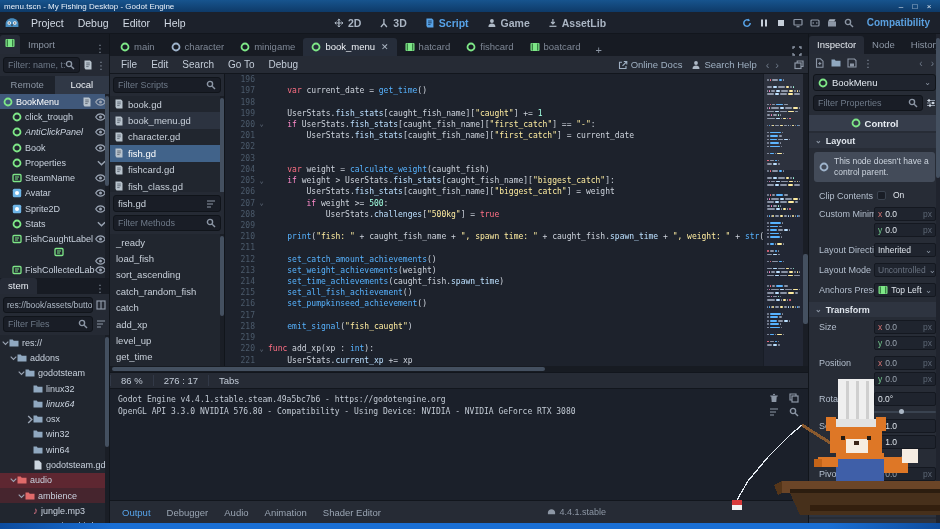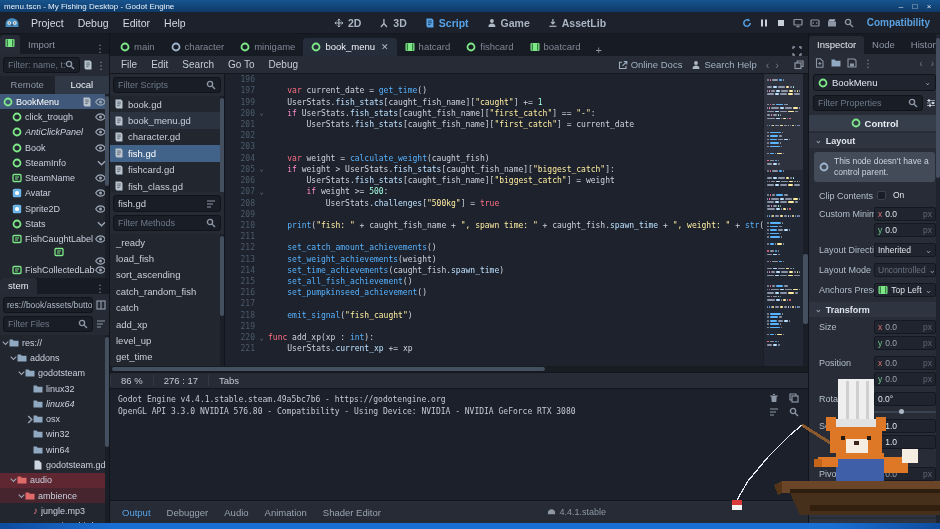--- a/index.html
+++ b/index.html
@@ -353,21 +353,21 @@
               </svg>
             </span>
           </span>
         </div>
         <div class="trow" style="padding-left: 12px;">
           <span class="icn">
             <svg width="10" height="10" viewBox="0 0 10 10">
               <circle cx="5" cy="5" r="3.5" fill="none" stroke="#7ee787" stroke-width="1.8"></circle>
             </svg>
           </span>
-          <span class="nm">SteamInfo</span>
+          <span class="nm">Properties</span>
           <span class="right">
             <span class="icn">
               <svg width="9" height="6" viewBox="0 0 10 6">
                 <path d="M1 1l4 4 4-4" fill="none" stroke="#9aa4b3" stroke-width="1.6"></path>
               </svg>
             </span>
           </span>
         </div>
         <div class="trow" style="padding-left: 12px;">
           <span class="icn">
@@ -868,20 +868,21 @@
             <div class="mrow">get_time</div>
             <div class="vscroll-strip">
               <div class="vthumb" style="top:2px;height:80px"></div>
             </div>
         </div>
       </div>
       <div class="codewrap">
         <div class="codecol" id="codecol">
             <div class="cline"><span class="lno">196</span><span class="fold"></span><span class="ct"></span></div>
             <div class="cline"><span class="lno">197</span><span class="fold"></span><span class="ct"><span class="tok-x">    </span><span class="tok-k">var</span><span class="tok-x"> current_date = </span><span class="tok-f">get_time</span><span class="tok-x">()</span></span></div>
+            <div class="cline"><span class="lno">198</span><span class="fold"></span><span class="ct"></span></div>
             <div class="cline"><span class="lno">199</span><span class="fold"></span><span class="ct"><span class="tok-x">    UserStats.</span><span class="tok-m">fish_stats</span><span class="tok-x">[caught_fish_name][</span><span class="tok-s">"caught"</span><span class="tok-x">] += </span><span class="tok-n">1</span></span></div>
             <div class="cline"><span class="lno">200</span><span class="fold">⌄</span><span class="ct"><span class="tok-x">    </span><span class="tok-c">if</span><span class="tok-x"> UserStats.</span><span class="tok-m">fish_stats</span><span class="tok-x">[caught_fish_name][</span><span class="tok-s">"first_catch"</span><span class="tok-x">] == </span><span class="tok-s">"-"</span><span class="tok-x">:</span></span></div>
             <div class="cline"><span class="lno">201</span><span class="fold"></span><span class="ct"><span class="tok-x">        UserStats.</span><span class="tok-m">fish_stats</span><span class="tok-x">[caught_fish_name][</span><span class="tok-s">"first_catch"</span><span class="tok-x">] = current_date</span></span></div>
             <div class="cline"><span class="lno">202</span><span class="fold"></span><span class="ct"></span></div>
             <div class="cline"><span class="lno">203</span><span class="fold"></span><span class="ct"></span></div>
             <div class="cline"><span class="lno">204</span><span class="fold"></span><span class="ct"><span class="tok-x">    </span><span class="tok-k">var</span><span class="tok-x"> weight = </span><span class="tok-f">calculate_weight</span><span class="tok-x">(caught_fish)</span></span></div>
             <div class="cline"><span class="lno">205</span><span class="fold">⌄</span><span class="ct"><span class="tok-x">    </span><span class="tok-c">if</span><span class="tok-x"> weight &gt; UserStats.</span><span class="tok-m">fish_stats</span><span class="tok-x">[caught_fish_name][</span><span class="tok-s">"biggest_catch"</span><span class="tok-x">]:</span></span></div>
             <div class="cline"><span class="lno">206</span><span class="fold"></span><span class="ct"><span class="tok-x">        UserStats.</span><span class="tok-m">fish_stats</span><span class="tok-x">[caught_fish_name][</span><span class="tok-s">"biggest_catch"</span><span class="tok-x">] = weight</span></span></div>
             <div class="cline"><span class="lno">207</span><span class="fold">⌄</span><span class="ct"><span class="tok-x">        </span><span class="tok-c">if</span><span class="tok-x"> weight &gt;= </span><span class="tok-n">500</span><span class="tok-x">:</span></span></div>
             <div class="cline"><span class="lno">208</span><span class="fold"></span><span class="ct"><span class="tok-x">            UserStats.</span><span class="tok-m">challenges</span><span class="tok-x">[</span><span class="tok-s">"500kg"</span><span class="tok-x">] = </span><span class="tok-k">true</span></span></div>

